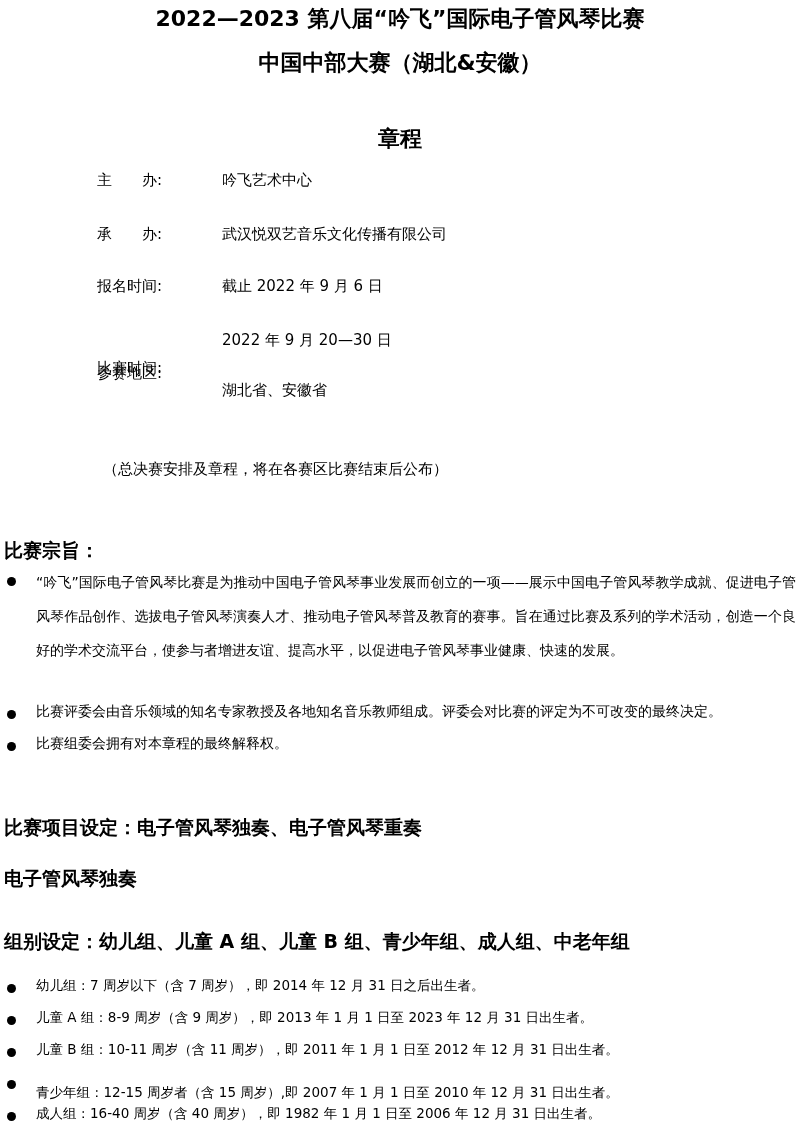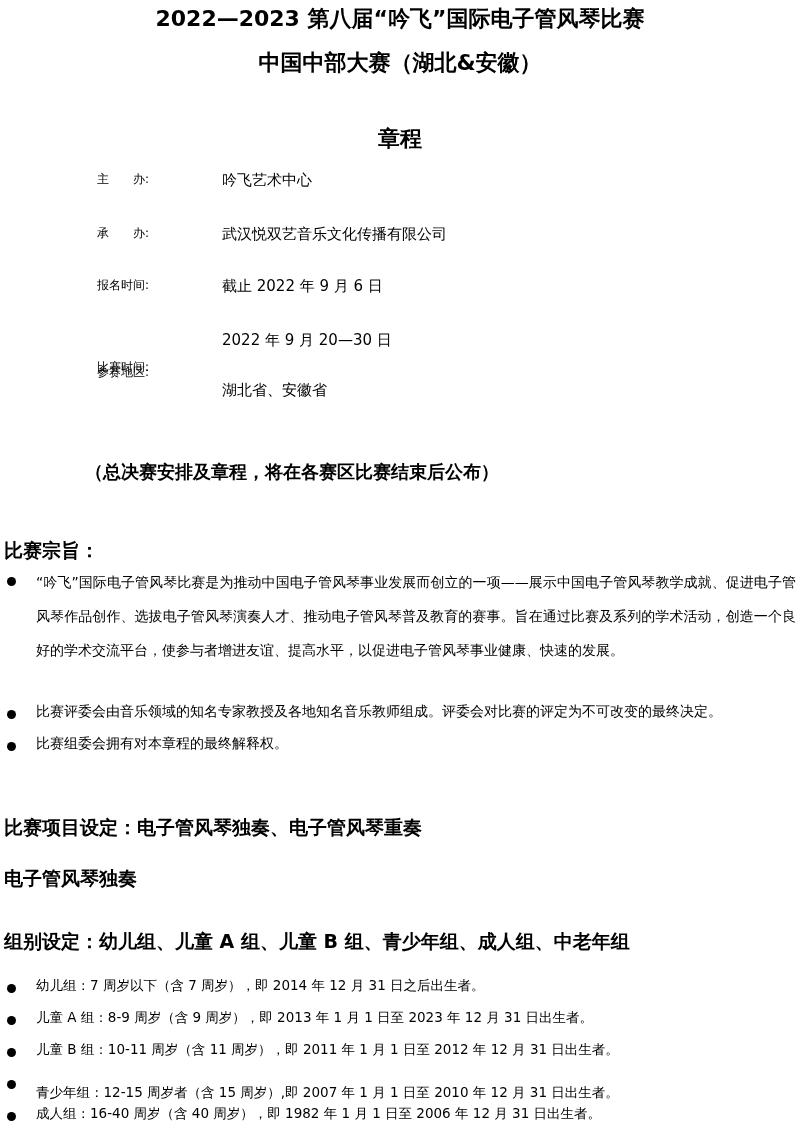--- a/index.html
+++ b/index.html
@@ -3,23 +3,23 @@
   <meta charset="utf-8">
   <style>
     html, body { margin: 0; padding: 0; background: #ffffff; }
     body {
       width: 800px; height: 1130px; position: relative; overflow: hidden;
       font-family: "DejaVu Sans", "Liberation Sans", sans-serif;
       color: #000;
     }
     .abs { position: absolute; white-space: nowrap; }
     .title { font-weight: bold; font-size: 22px; left: 0; width: 800px; text-align: center; }
-    .info-label { left: 97px; font-size: 12px; }
+    .info-label { left: 97px; font-size: 15px; }
     .info-value { left: 222px; font-size: 15px; }
-    .note { left: 85px; font-size: 18px; font-weight: bold; }
+    .note { left: 103px; font-size: 15px; }
     .h-section { left: 4px; font-weight: bold; font-size: 19px; }
     .h-underline { text-underline-offset: 4px; }
     .bullet-dot {
       position: absolute; width: 9px; height: 9px; border-radius: 50%; background: #000;
     }
     .para-block { position: absolute; left: 36px; width: 760px; font-size: 14px; line-height: 34px; white-space: normal; text-align: justify; }
     .list-item { position: absolute; left: 36px; font-size: 13.5px; white-space: nowrap; }
   </style>
 </head>
 <body>

